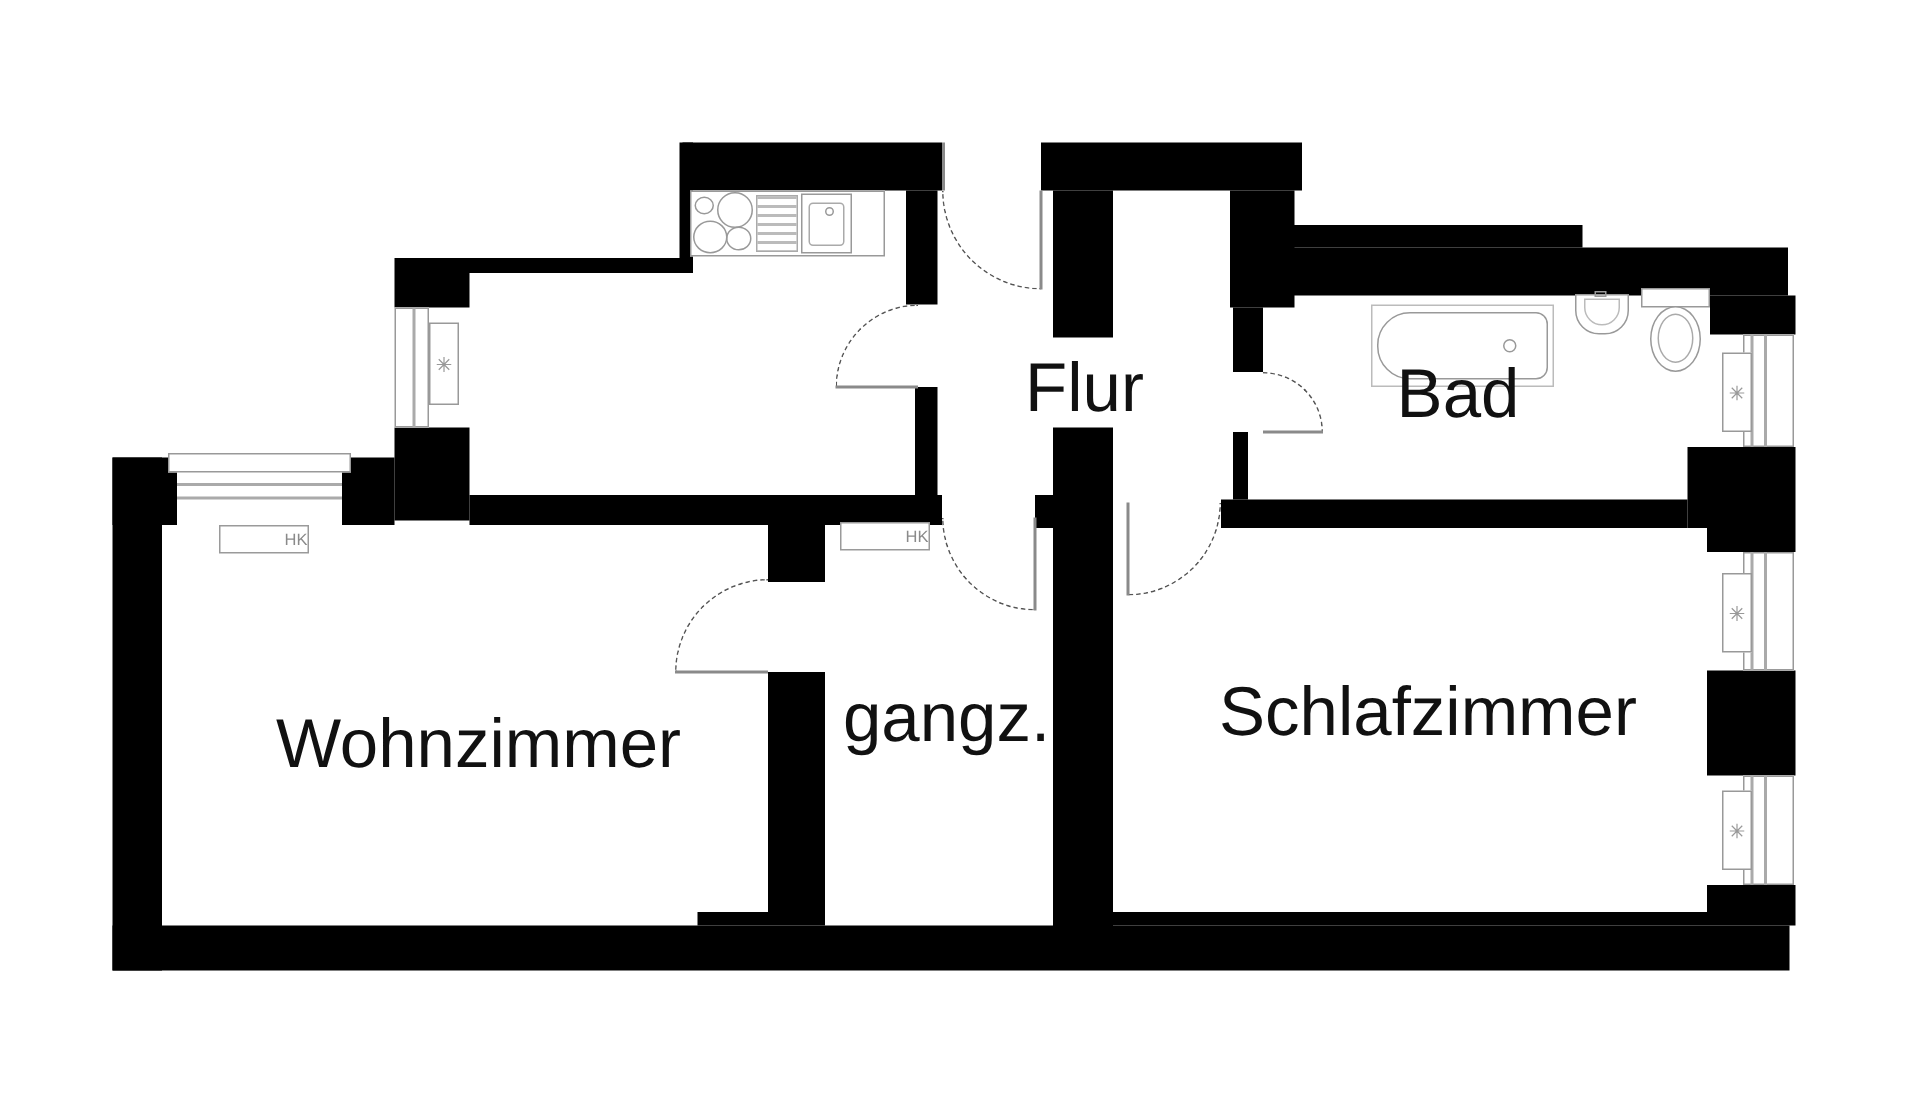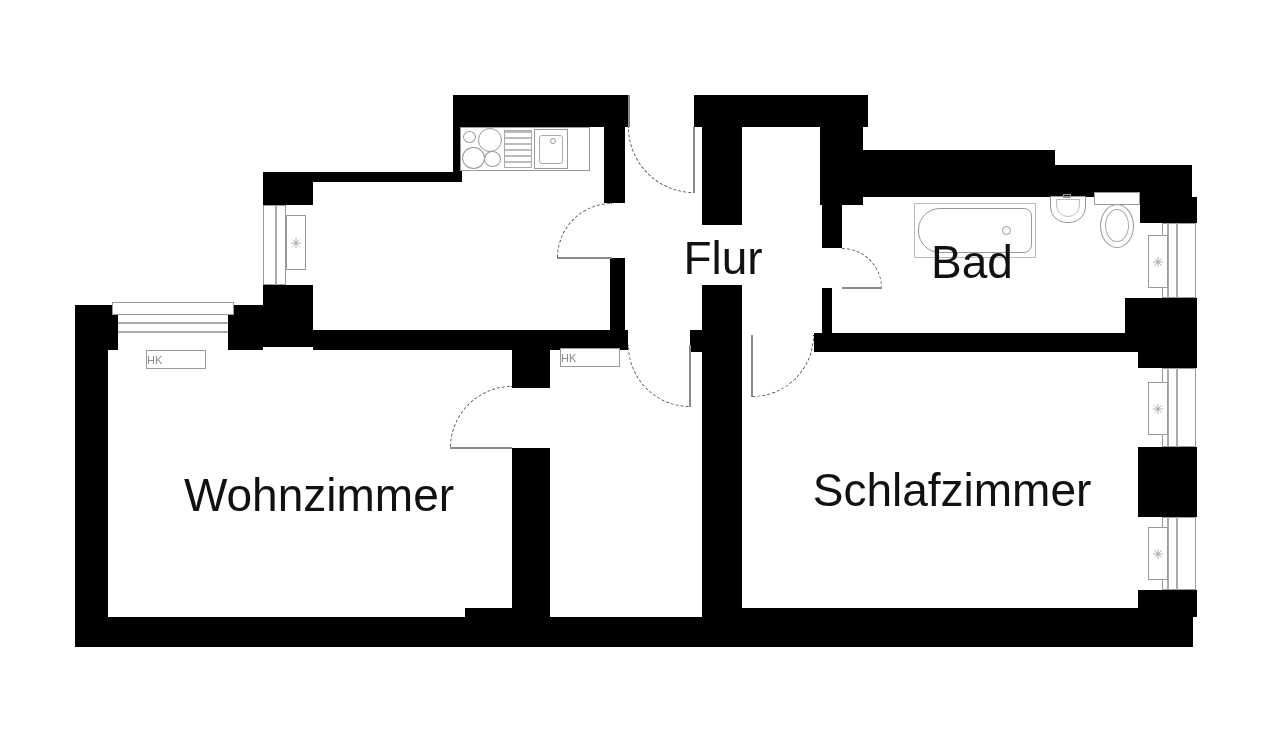--- a/index.html
+++ b/index.html
@@ -3,21 +3,21 @@
 <meta charset="utf-8">
 <style>
   html,body{margin:0;padding:0;background:#fff;}
   .plan{position:relative;width:1281px;height:738px;background:#fff;overflow:hidden;
         font-family:"Liberation Sans",sans-serif;}
   .wall{position:absolute;background:#000;}
   .room-label{position:absolute;transform:translate(-50%,-50%);font-size:46px;color:#111;
               white-space:nowrap;letter-spacing:0px;}
   .room-label-2line{position:absolute;font-size:46px;color:#111;line-height:50px;white-space:nowrap;}
   .hk-box{position:absolute;background:#fff;border:1px solid #9a9a9a;display:flex;
-          align-items:center;justify-content:flex-start;font-size:11px;color:#8a8a8a;}
+          align-items:center;justify-content:flex-end;font-size:11px;color:#8a8a8a;}
   .win-recess{position:absolute;background:#fff;border:1px solid #999;box-sizing:border-box;}
   .win-line-v{position:absolute;width:2px;background:#aaa;}
   .win-line-h{position:absolute;height:2px;background:#aaa;}
   .rad-box{position:absolute;background:#fff;border:1px solid #999;box-sizing:border-box;
            display:flex;align-items:center;justify-content:center;}
   .sill{position:absolute;background:#fff;border:1px solid #999;box-sizing:border-box;}
   .arc{position:absolute;box-sizing:border-box;}
   .arc.bl{border-left:1px dashed #555;border-bottom:1px dashed #555;border-bottom-left-radius:100%;}
   .arc.tl{border-left:1px dashed #555;border-top:1px dashed #555;border-top-left-radius:100%;}
   .arc.tr{border-right:1px dashed #555;border-top:1px dashed #555;border-top-right-radius:100%;}
@@ -147,16 +147,17 @@
   <div class="arc tl" style="left:450px;top:386px;width:62px;height:62px;"></div>
   <div class="leaf" style="left:450px;top:447px;width:62px;height:2px;"></div>
 
   <div class="arc br" style="left:752px;top:335px;width:62px;height:62px;"></div>
   <div class="leaf" style="left:751px;top:335px;width:2px;height:62px;"></div>
 
   <div class="room-label" style="left:723px;top:258px;text-align:center;">Flur</div>
   <div class="room-label" style="left:972px;top:262px;">Bad</div>
   <div class="room-label" style="left:319px;top:495px;">Wohnzimmer</div>
   <div class="room-label-2line" style="left:562px;top:453px;">
+    <span style="display:block;">gangz.</span>
   </div>
-  <div class="room-label" style="left:952px;top:490px;">Schlafzimmer</div>
+  <div class="room-label" style="left:952px;top:474px;">Schlafzimmer</div>
 
 </div>
 
 </body></html>

